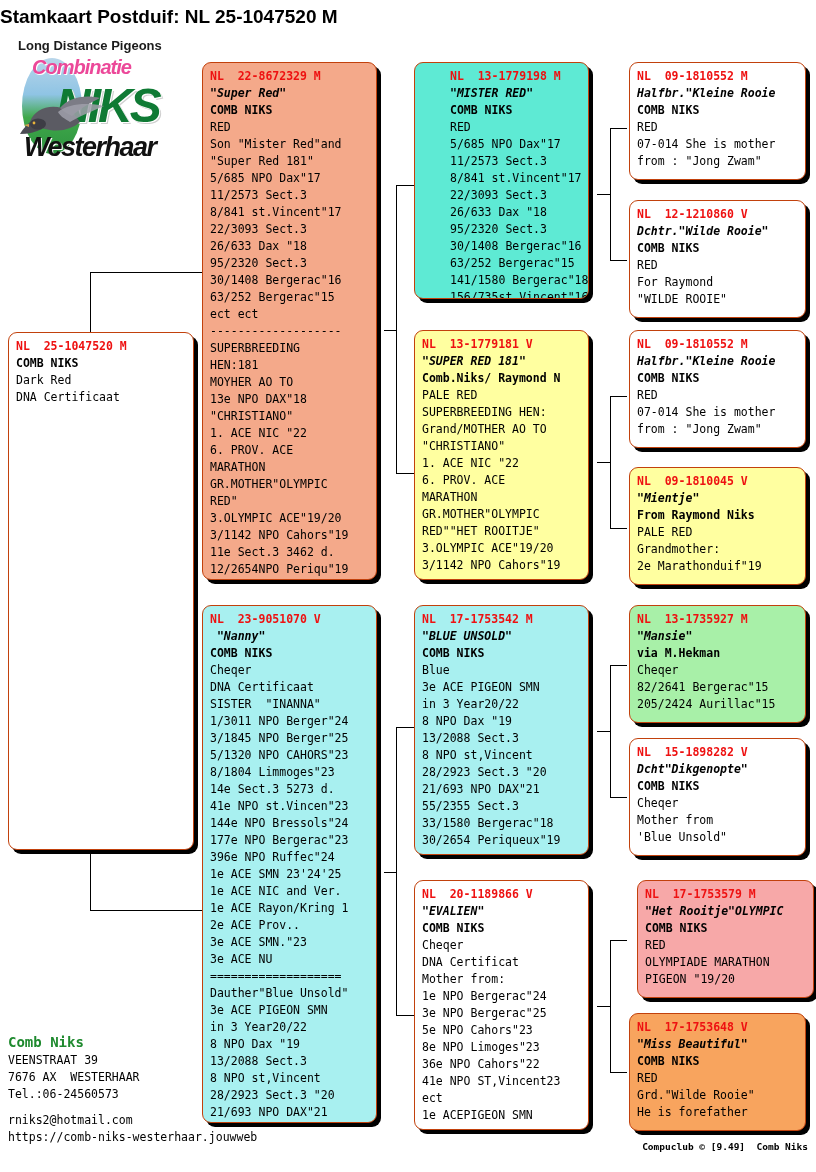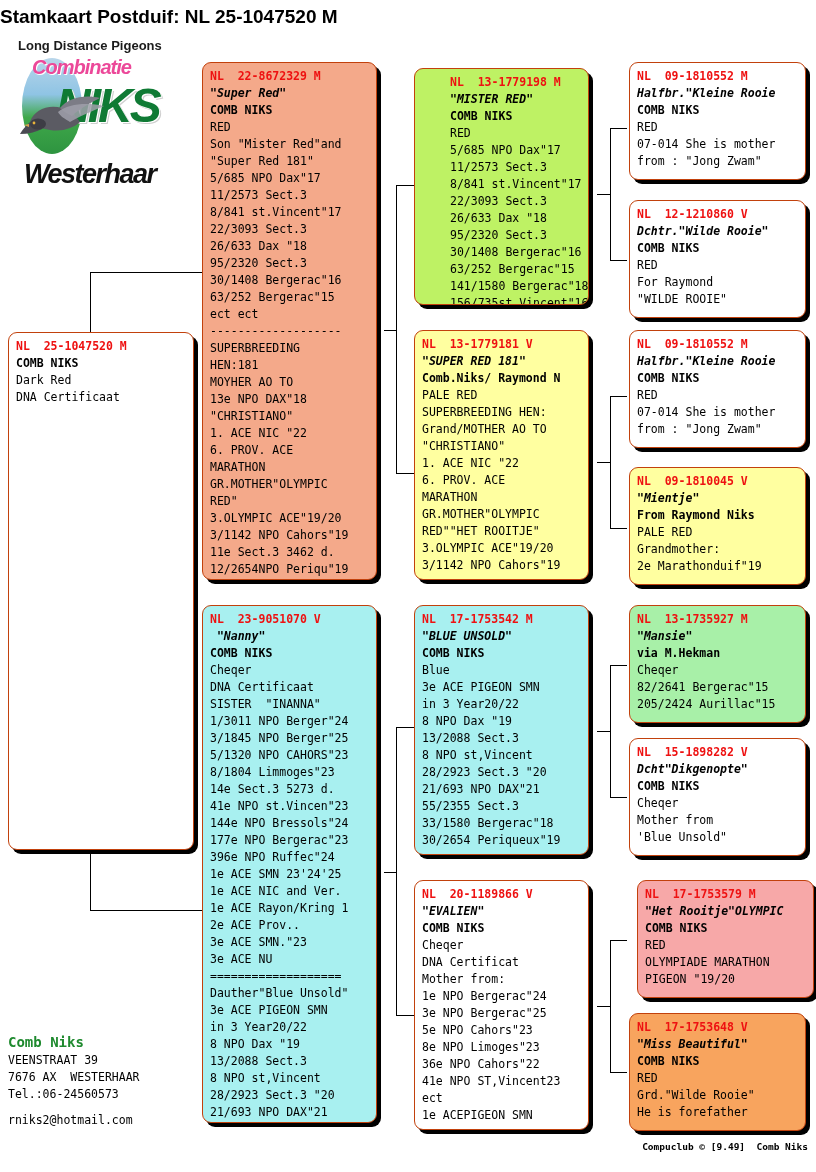--- a/index.html
+++ b/index.html
@@ -84,21 +84,20 @@
     position: absolute;
     left: 16px;
     top: 96px;
     font-family: "Liberation Sans", sans-serif;
     font-size: 27px;
     font-weight: bold;
     font-style: italic;
     color: #111111;
     letter-spacing: -1.5px;
     text-shadow: 1px 1px 0 #ffffff;
-    margin-top: 27px;
   }
   #logo .logo-bird {
     position: absolute;
     left: 6px;
     top: 46px;
     width: 108px;
     height: 62px;
   }
 
   
@@ -303,21 +302,21 @@
   <div class="line">Dauther"Blue Unsold"</div>
   <div class="line">3e ACE PIGEON SMN</div>
   <div class="line">in 3 Year20/22</div>
   <div class="line">8 NPO Dax "19</div>
   <div class="line">13/2088 Sect.3</div>
   <div class="line">8 NPO st,Vincent</div>
   <div class="line">28/2923 Sect.3 "20</div>
   <div class="line">21/693 NPO DAX"21</div>
 </div>
 
-<div class="pbox" style="left:414px; top:68px; width:175px; height:237px; background:#bef264;padding-left:35px;">
+<div class="pbox" style="left:414px; top:62px; width:175px; height:237px; background:#5eead4;padding-left:35px;">
   <div class="ring">NL  13-1779198 M</div>
   <div class="pname">"MISTER RED"</div>
   <div class="line b">COMB NIKS</div>
   <div class="line">RED</div>
   <div class="line">5/685 NPO Dax"17</div>
   <div class="line">11/2573 Sect.3</div>
   <div class="line">8/841 st.Vincent"17</div>
   <div class="line">22/3093 Sect.3</div>
   <div class="line">26/633 Dax "18</div>
   <div class="line">95/2320 Sect.3</div>
@@ -450,15 +449,16 @@
   <div class="line">He is forefather</div>
 </div>
 
 <div id="breeder">
   <div class="breeder-name">Comb Niks</div>
   <div class="breeder-line">VEENSTRAAT 39</div>
   <div class="breeder-line">7676 AX  WESTERHAAR</div>
   <div class="breeder-line">Tel.:06-24560573</div>
   <div class="breeder-gap"></div>
   <div class="breeder-line">rniks2@hotmail.com</div>
+  <div class="breeder-line">https://comb-niks-westerhaar.jouwweb</div>
 </div>
 
 <div id="footer-credit">Compuclub © [9.49]  Comb Niks</div>
 
 </body></html>

